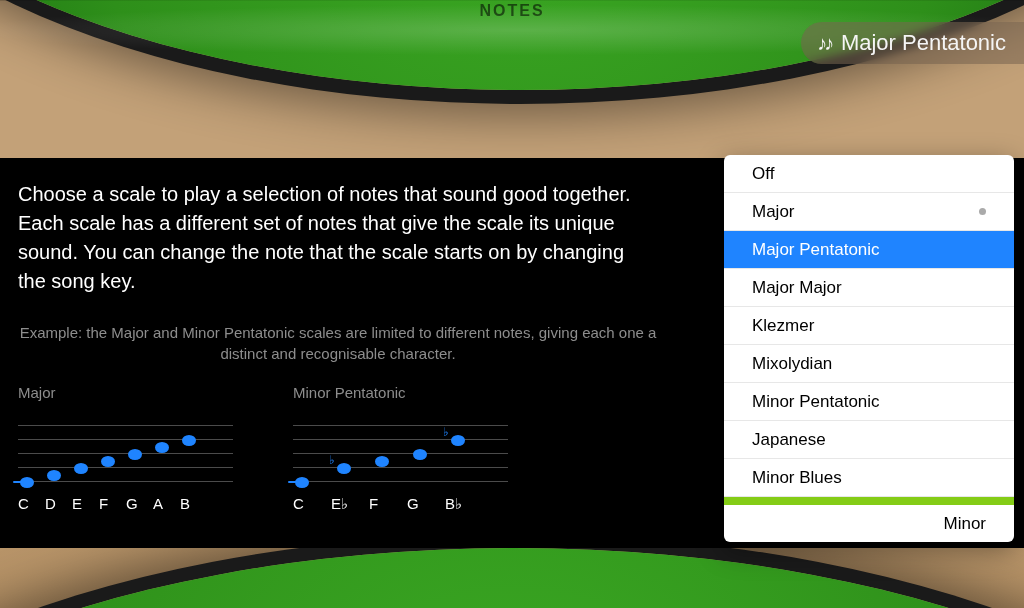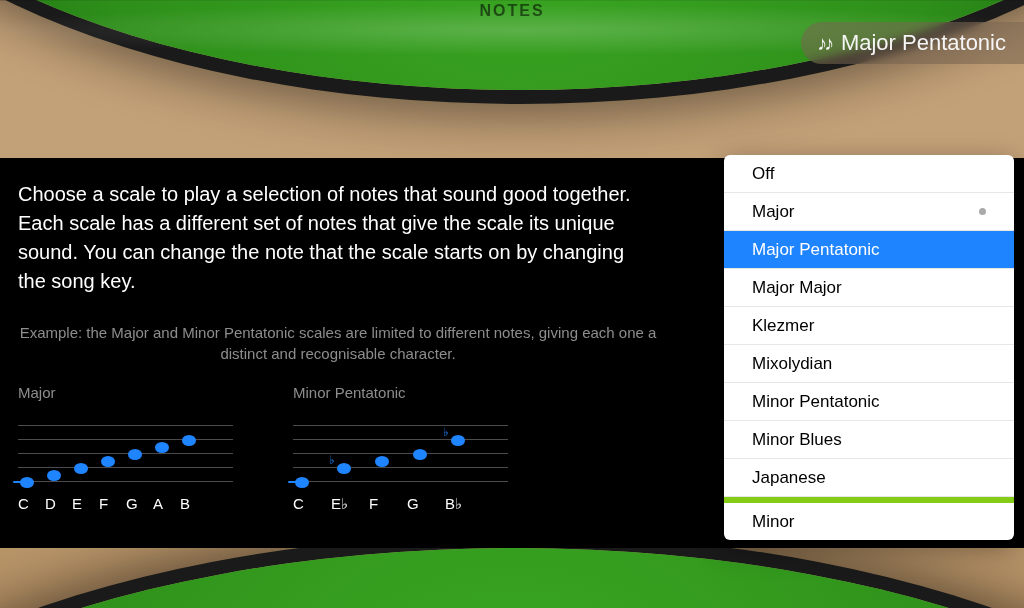--- a/index.html
+++ b/index.html
@@ -45,21 +45,21 @@
   .labels{display:flex;margin-top:10px;font-size:15px;}
   .labels span{display:inline-block;width:27px;text-align:left;}
   .labels.wide span{width:38px;}
 
   
   .popover{position:absolute;right:10px;top:-3px;width:290px;background:#fff;border-radius:6px;
            box-shadow:0 8px 28px rgba(0,0,0,.4);overflow:hidden;color:#000;}
   .popover .row{height:37px;display:flex;align-items:center;padding:0 28px;font-size:17px;
                 border-bottom:1px solid #e7e7e7;cursor:pointer;}
   .popover .row.sel{background:#1f84ff;color:#fff;}
-  .popover .row.last{border-top:6px solid #84cc16;border-bottom:none;}
+  .popover .row.last{border-top:8px solid #84cc16;border-bottom:none;justify-content:flex-end;}
   .popover .row .dot{margin-left:auto;width:7px;height:7px;border-radius:50%;background:#aaa;}
 </style>
 </head>
 <body>
 
 <div class="scene">
   <div class="uke-top"></div>
   <div class="uke-bot"></div>
   <span class="notes-label">NOTES</span>
 </div>
@@ -146,23 +146,23 @@
       <div class="row">
         <span>Klezmer</span>
       </div>
       <div class="row">
         <span>Mixolydian</span>
       </div>
       <div class="row">
         <span>Minor Pentatonic</span>
       </div>
       <div class="row">
-        <span>Minor Blues</span>
+        <span>Japanese</span>
       </div>
       <div class="row">
-        <span>Japanese</span>
+        <span>Minor Blues</span>
       </div>
       <div class="row last">
         <span>Minor</span>
       </div>
     </div>
 
 </div>
 
 </body></html>

